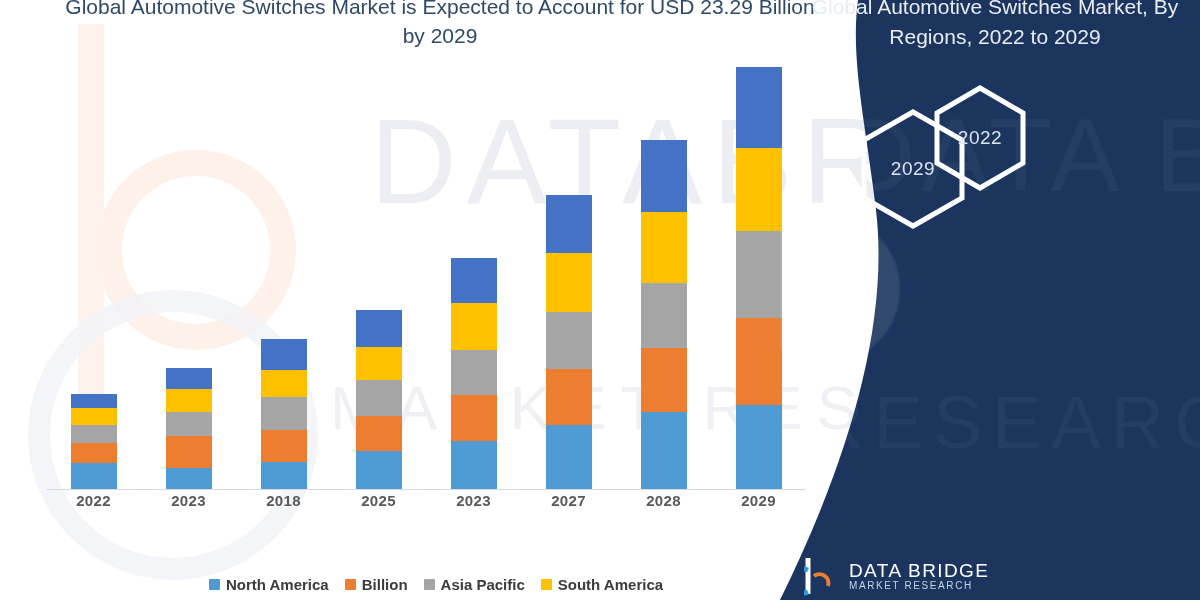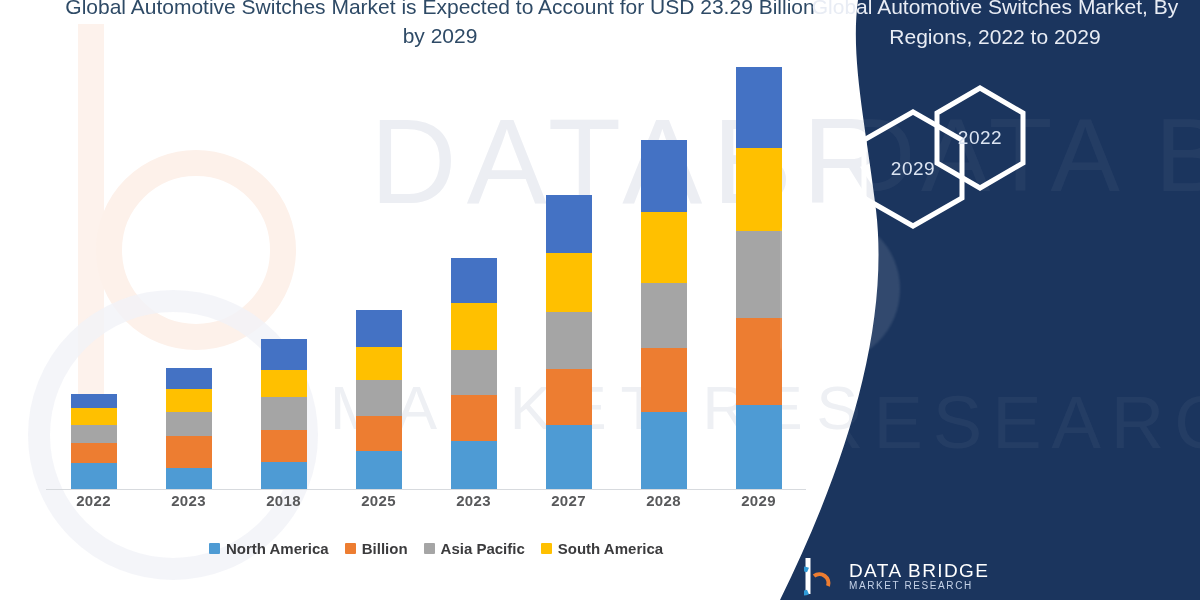--- a/index.html
+++ b/index.html
@@ -149,20 +149,21 @@
     width: 780px;
     display: flex;
     justify-content: center;
     align-items: center;
     gap: 16px;
   }
   .lg-item {
     display: flex;
     align-items: center;
     gap: 6px;
+    margin-top: 36px;
   }
   .lg-swatch {
     width: 11px; height: 11px;
     border-radius: 1px;
     display: inline-block;
   }
   .lg-label {
     font-size: 15px;
     font-weight: bold;
     color: #3b3b3d;

